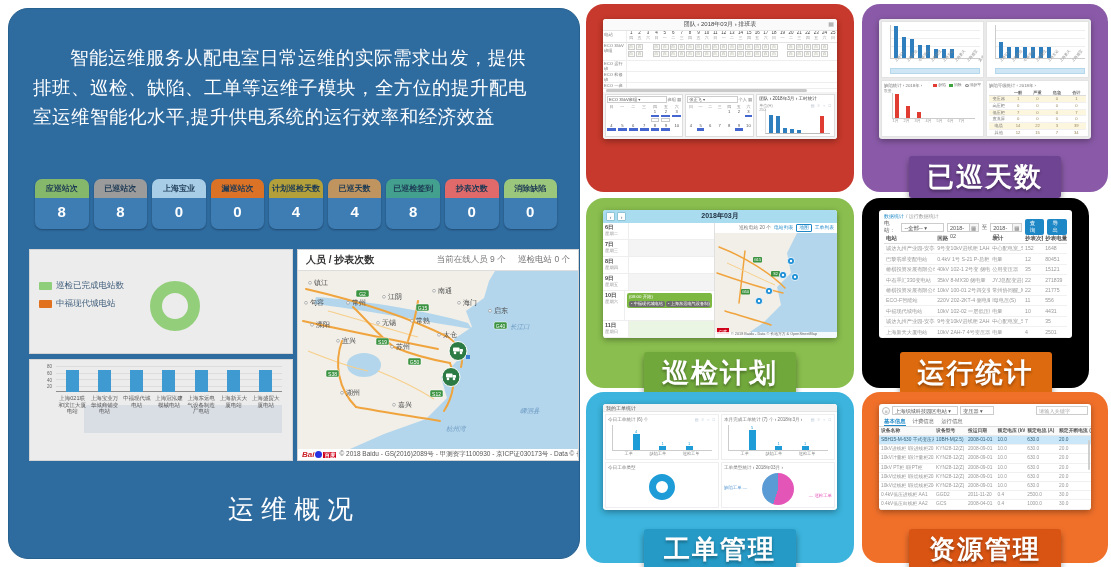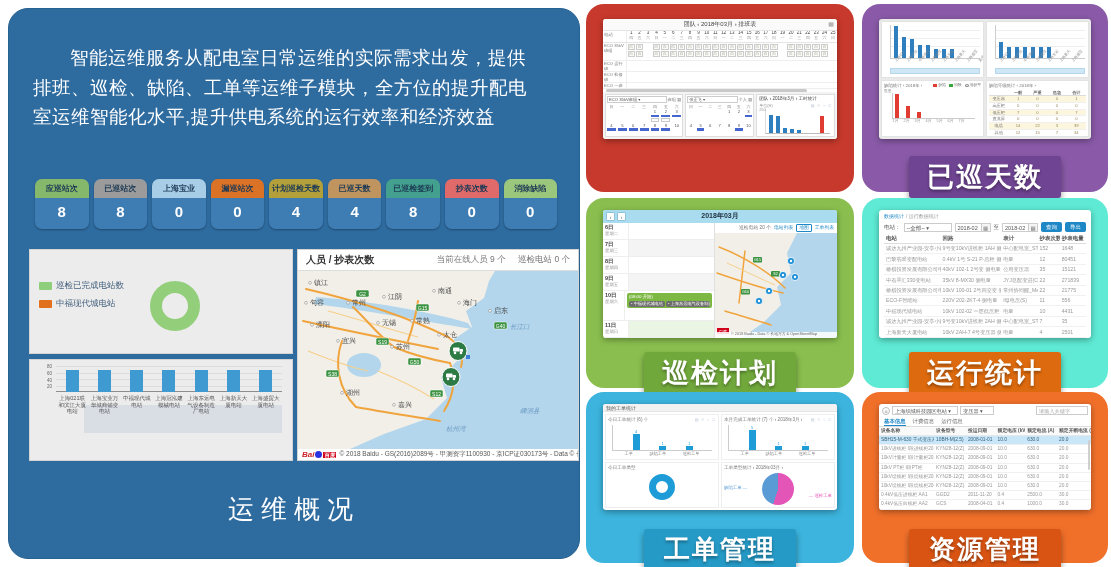--- a/index.html
+++ b/index.html
@@ -1006,21 +1006,21 @@
                     <circle cx="44" cy="68" r="1.2" fill="#fff"></circle>
                   </g>
                   <rect x="2" y="95" width="12" height="6" fill="#d0021b"></rect>
                   <text x="8" y="99.8" font-size="4" fill="#fff" text-anchor="middle">百度</text>
                 </svg><div style="position: absolute; left: 0px; right: 0px; bottom: 0px; height: 6px; background: rgba(255, 255, 255, 0.85); font-size: 3.8px; color: rgb(102, 102, 102); padding-left: 16px; white-space: nowrap; overflow: hidden;">© 2018 Baidu - Data © 长地万方 &amp; OpenStreetMap</div></div>
             </div>
           </div>
         </div>
         <div class="ribbon" style="background: rgb(113, 168, 60);">巡检计划</div>
       </div>
-      <div class="tile" style="left: 862px; top: 198px; width: 246px; height: 190px; background: #5eead4;">
+      <div class="tile" style="left: 862px; top: 198px; width: 227px; height: 190px; background: #000000;">
         <div class="shot" style="top: 12px; height: 128px; padding: 2px 5px;">
           <div style="height: 8px; font-size: 5px; display: flex; gap: 2px; align-items: center;">
             <span style="color: rgb(30, 136, 199);">数据统计</span>
             <span style="color: rgb(153, 153, 153);">/ 运行数据统计</span>
           </div>
           <div style="height: 14px; display: flex; align-items: center; gap: 3px; font-size: 5.5px; color: rgb(85, 85, 85);">
             <span>电站：</span>
             <div style="width: 48px; height: 9px; border: 1px solid rgb(204, 204, 204); display: flex; justify-content: space-between; padding: 0px 2px; line-height: 8px;">--全部--  ▾</div>
             <div style="width: 36px; height: 9px; border: 1px solid rgb(204, 204, 204); display: flex;">
               <span style="flex: 1 1 0%; padding: 0px 2px; line-height: 8px;">2018-02</span>

